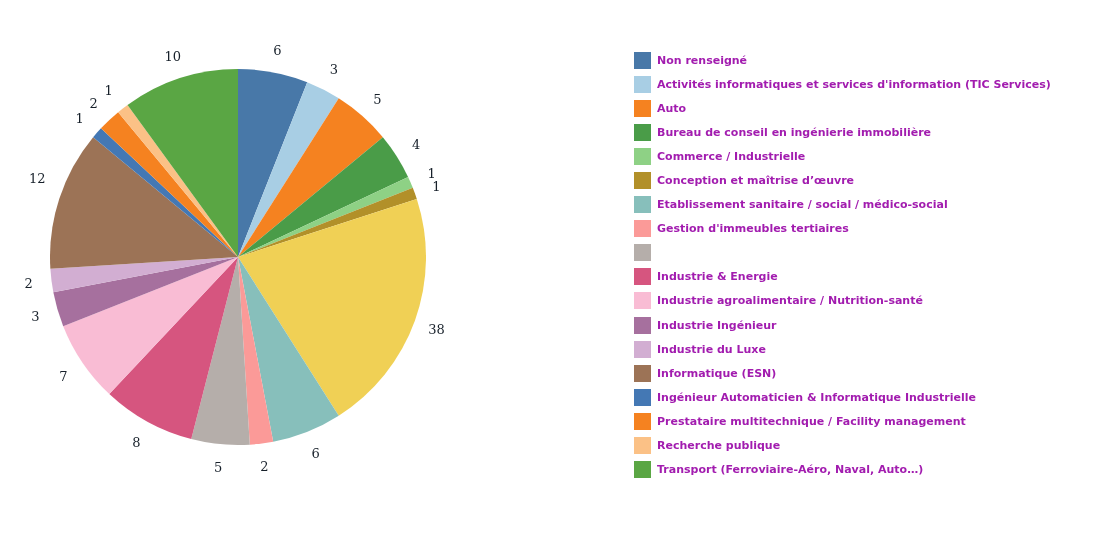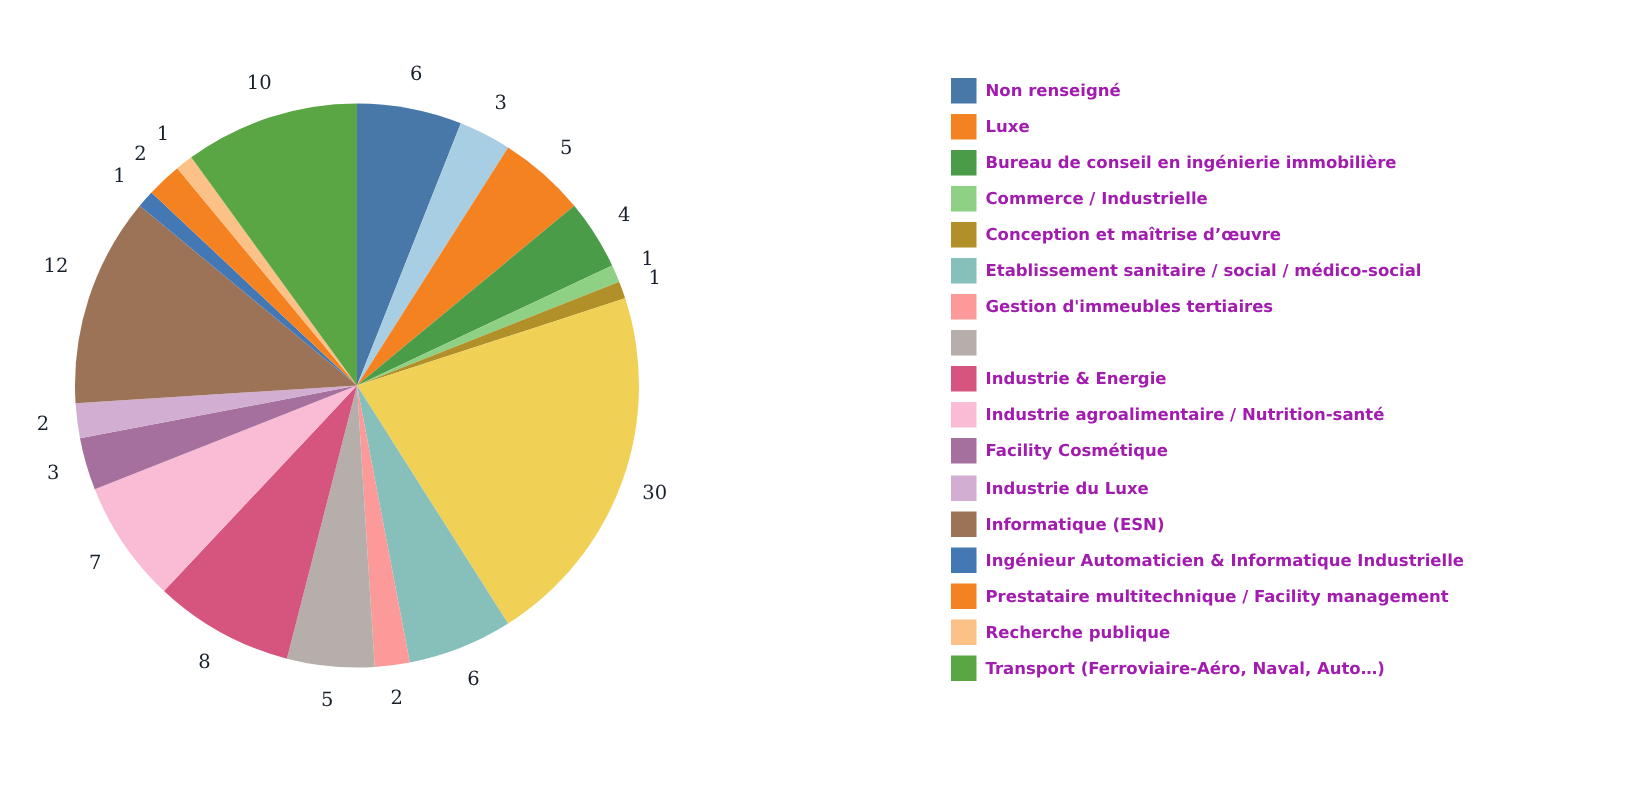--- a/index.html
+++ b/index.html
@@ -73,43 +73,47 @@
         <path d="M 238 257 L 100.95 128.31 A 188 188 0 0 1 118.16 112.14 Z" fill="#f58220" stroke="none"></path>
         <path d="M 238 257 L 118.16 112.14 A 188 188 0 0 1 127.50 104.90 Z" fill="#fbc186" stroke="none"></path>
         <path d="M 238 257 L 127.50 104.90 A 188 188 0 0 1 238.00 69.00 Z" fill="#5aa644" stroke="none"></path>
       </svg>
   <div class="slice-label" style="left: 277.5px; top: 49.7px;">6</div>
       <div class="slice-label" style="left: 333.8px; top: 69px;">3</div>
       <div class="slice-label" style="left: 377.5px; top: 98.7px;">5</div>
       <div class="slice-label" style="left: 416.2px; top: 143.9px;">4</div>
       <div class="slice-label" style="left: 431.6px; top: 173.2px;">1</div>
       <div class="slice-label" style="left: 436.5px; top: 185.5px;">1</div>
-      <div class="slice-label" style="left: 436.5px; top: 328.5px;">30</div>
+      <div class="slice-label" style="left: 436.5px; top: 328.5px;">38</div>
       <div class="slice-label" style="left: 315.7px; top: 453.2px;">6</div>
       <div class="slice-label" style="left: 264.4px; top: 466.3px;">2</div>
       <div class="slice-label" style="left: 218.1px; top: 467.1px;">5</div>
       <div class="slice-label" style="left: 136.3px; top: 441.9px;">8</div>
       <div class="slice-label" style="left: 63.5px; top: 375.6px;">7</div>
       <div class="slice-label" style="left: 35.4px; top: 315.9px;">3</div>
       <div class="slice-label" style="left: 28.7px; top: 283.4px;">2</div>
       <div class="slice-label" style="left: 37.3px; top: 178px;">12</div>
       <div class="slice-label" style="left: 79.7px; top: 117.5px;">1</div>
       <div class="slice-label" style="left: 93.6px; top: 103.2px;">2</div>
       <div class="slice-label" style="left: 108.7px; top: 90.3px;">1</div>
       <div class="slice-label" style="left: 172.8px; top: 56.3px;">10</div>
     </div>
 
   <div id="legend">
       <div class="legend-row">
         <span class="legend-swatch" style="background: rgb(72, 120, 168);"></span>
         <span class="legend-text">Non renseigné</span>
       </div>
       <div class="legend-row">
+        <span class="legend-swatch" style="background: rgb(168, 206, 228);"></span>
+        <span class="legend-text">Activités informatiques et services d'information (TIC Services)</span>
+      </div>
+      <div class="legend-row">
         <span class="legend-swatch" style="background: rgb(245, 130, 32);"></span>
-        <span class="legend-text">Luxe</span>
+        <span class="legend-text">Auto</span>
       </div>
       <div class="legend-row">
         <span class="legend-swatch" style="background: rgb(74, 156, 72);"></span>
         <span class="legend-text">Bureau de conseil en ingénierie immobilière</span>
       </div>
       <div class="legend-row">
         <span class="legend-swatch" style="background: rgb(142, 209, 133);"></span>
         <span class="legend-text">Commerce / Industrielle</span>
       </div>
       <div class="legend-row">
@@ -130,21 +134,21 @@
       <div class="legend-row">
         <span class="legend-swatch" style="background: rgb(214, 85, 127);"></span>
         <span class="legend-text">Industrie &amp; Energie</span>
       </div>
       <div class="legend-row">
         <span class="legend-swatch" style="background: rgb(249, 188, 212);"></span>
         <span class="legend-text">Industrie agroalimentaire / Nutrition-santé</span>
       </div>
       <div class="legend-row">
         <span class="legend-swatch" style="background: rgb(166, 112, 158);"></span>
-        <span class="legend-text">Facility Cosmétique</span>
+        <span class="legend-text">Industrie Ingénieur</span>
       </div>
       <div class="legend-row">
         <span class="legend-swatch" style="background: rgb(210, 174, 210);"></span>
         <span class="legend-text">Industrie du Luxe</span>
       </div>
       <div class="legend-row">
         <span class="legend-swatch" style="background: rgb(156, 115, 86);"></span>
         <span class="legend-text">Informatique (ESN)</span>
       </div>
       <div class="legend-row">

